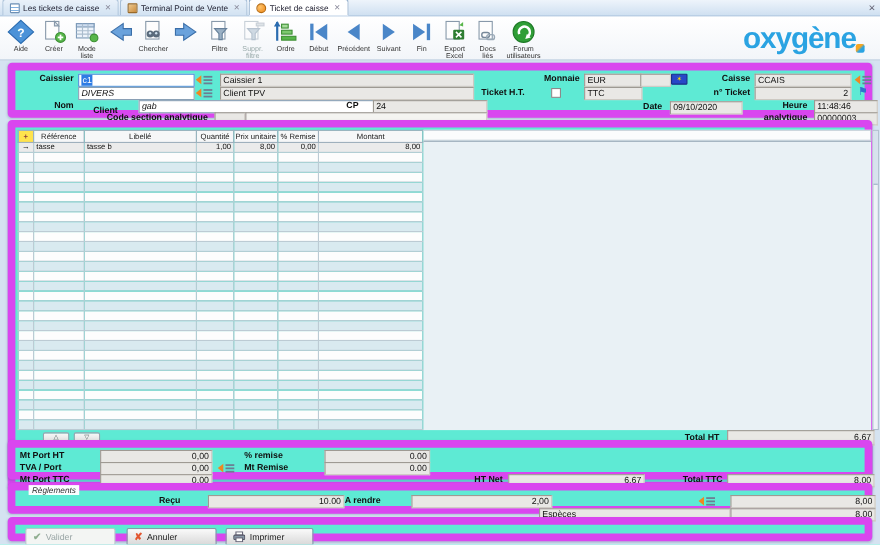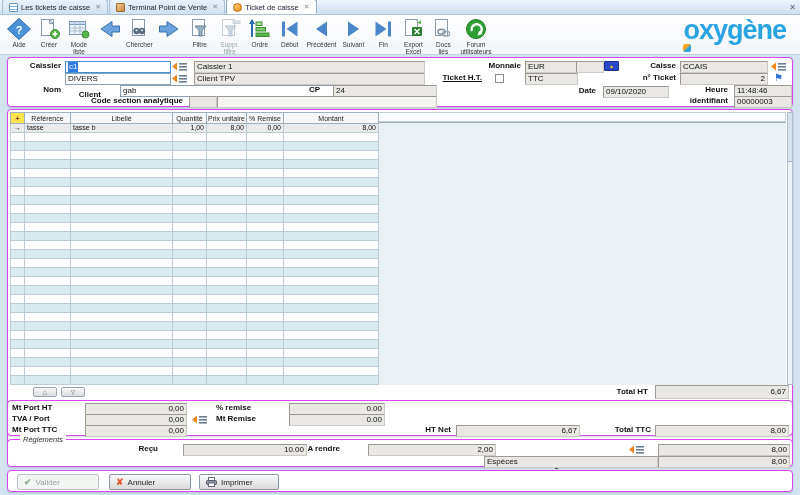--- a/index.html
+++ b/index.html
@@ -22,36 +22,36 @@
   .win-close{margin-left:auto;margin-right:4px;align-self:center;color:#667;font-size:8px;}
 
   
   .toolbar{position:absolute;left:0;top:15px;width:800px;height:40px;box-sizing:border-box;
     background:linear-gradient(#ffffff,#f2f5f9);border-bottom:1px solid #c6d3e2;
     display:flex;align-items:flex-start;padding:2px 4px;}
   .tool{display:flex;flex-direction:column;align-items:center;padding:0 2px;min-width:24px;
     font-size:6.5px;line-height:7px;color:#333;text-align:center;}
   .tool.disabled{color:#9aa;}
   .tool svg{width:26px;height:24px;}
-  .logo-wrap{margin-left:auto;align-self:center;display:flex;align-items:flex-start;padding-right:10px;flex-direction:column;}
+  .logo-wrap{margin-left:auto;align-self:center;display:flex;align-items:flex-end;padding-right:10px;}
   .logo-text{font-size:27px;line-height:26px;font-weight:bold;letter-spacing:-1px;color:#2aa3e2;}
   .logo-mark{width:8px;height:8px;border-radius:2px;margin-top:1px;
     background:linear-gradient(135deg,#f5a623 40%,#2aa3e2 60%);}
 
   
-  .panel{position:absolute;background:#ffffff;border:1px solid #d946ef;border-radius:4px;
+  .panel{position:absolute;background:#5eead4;border:7px solid #d946ef;border-radius:4px;
     box-shadow:0 1px 2px rgba(60,90,130,.25);box-sizing:border-box;}
   .content{position:absolute;left:0;top:55px;width:800px;height:440px;}
 
   .lbl{position:absolute;font-weight:bold;line-height:10px;white-space:nowrap;color:#101010;}
   .lbl.r{text-align:right;}
   .fld{position:absolute;height:10px;line-height:10px;padding:0 2px;box-sizing:content-box;
     background:#e9e8e5;border:1px solid #9e9a93;border-bottom-color:#cdc9c2;border-right-color:#cdc9c2;
     white-space:nowrap;overflow:hidden;font-size:8px;}
-  .fld.white{background:#fff;border-color:#8aa0b5;}
+  .fld.white{background:#fff;border-color:#8aa0b5;font-style:italic;}
   .fld.num{text-align:right;}
   .fld.focus{background:#fff;border:1px solid #4a90d9;}
   .fld.tall{height:12px;line-height:12px;}
   .sel{background:#2e7ce4;color:#fff;padding:12px 1px;}
   .cb{position:absolute;width:7px;height:7px;background:#fff;border:1px solid #8a8a8a;}
   .lookup{position:absolute;width:17px;height:11px;border:none;background:transparent;padding:0;display:flex;align-items:center;}
   .euflag{position:absolute;width:15px;height:10px;background:#2748c8;border:1px solid #1b2f86;
     border-radius:1px;color:#ffd700;font-size:6px;line-height:10px;text-align:center;box-sizing:border-box;}
   .pennant{position:absolute;font-size:10px;line-height:10px;color:#2f6fd0;}
 
@@ -287,40 +287,40 @@
       <span class="fld white" style="left:57px;top:15px;width:100px;">DIVERS</span>
       <span class="lookup" style="left:163px;top:15px;">
         <svg viewBox="0 0 17 11">
             <polygon points="1,5.5 6,1.5 6,9.5" fill="#ee8822"></polygon>
             <rect x="8" y="2" width="8" height="1.6" fill="#6b7f93"></rect>
             <rect x="8" y="5" width="8" height="1.6" fill="#6b7f93"></rect>
             <rect x="8" y="8" width="8" height="1.6" fill="#6b7f93"></rect>
           </svg>
       </span>
       <span class="fld" style="left:186px;top:15px;width:225px;">Client TPV</span>
-      <span class="lbl r" style="left:401px;top:15px;width:73px;text-decoration:underline;">Ticket H.T.</span>
+      <span class="lbl r" style="left:390px;top:15px;width:73px;">Ticket H.T.</span>
       <span class="cb" style="left:487px;top:16px;"></span>
       <span class="fld" style="left:517px;top:15px;width:47px;">TTC</span>
       <span class="lbl r" style="left:590px;top:15px;width:78px;">n° Ticket</span>
       <span class="fld num" style="left:672px;top:15px;width:82px;">2</span>
       <span class="pennant" style="left:766px;top:15px;">⚑</span>
 
       <span class="lbl r" style="left:0;top:27px;width:53px;">Nom</span>
       <span class="fld white" style="left:68px;top:27px;width:212px;margin-left:44px;">gab</span>
       <span class="lbl r" style="left:290px;top:27px;width:22px;">CP</span>
       <span class="fld" style="left:325px;top:27px;width:98px;">24</span>
       <span class="lbl r" style="left:548px;top:28px;width:40px;">Date</span>
       <span class="fld" style="left:595px;top:28px;width:60px;">09/10/2020</span>
       <span class="lbl r" style="left:655px;top:27px;width:65px;">Heure</span>
       <span class="fld" style="left:726px;top:27px;width:52px;">11:48:46</span>
 
       <span class="lbl r" style="left:55px;top:38px;width:120px;">Code section analytique</span>
       <span class="fld" style="left:181px;top:38px;width:22px;"></span>
       <span class="fld" style="left:209px;top:38px;width:214px;background:#f4f4f1;"></span>
-      <span class="lbl r" style="left:640px;top:38px;width:80px;">identifiant</span>
+      <span class="lbl r" style="left:640px;top:38px;width:80px;">analytique</span>
       <span class="fld" style="left:726px;top:38px;width:52px;">00000003</span>
     </div>
 
     <div class="panel" style="left:7px;top:54px;width:786px;height:336px;">
       <table class="grid" style="left:2px;top:2px;width:369px;">
         <colgroup>
           <col style="width:14px">
             <col style="width:46px">
             <col style="width:102px">
           <col style="width:34px">

